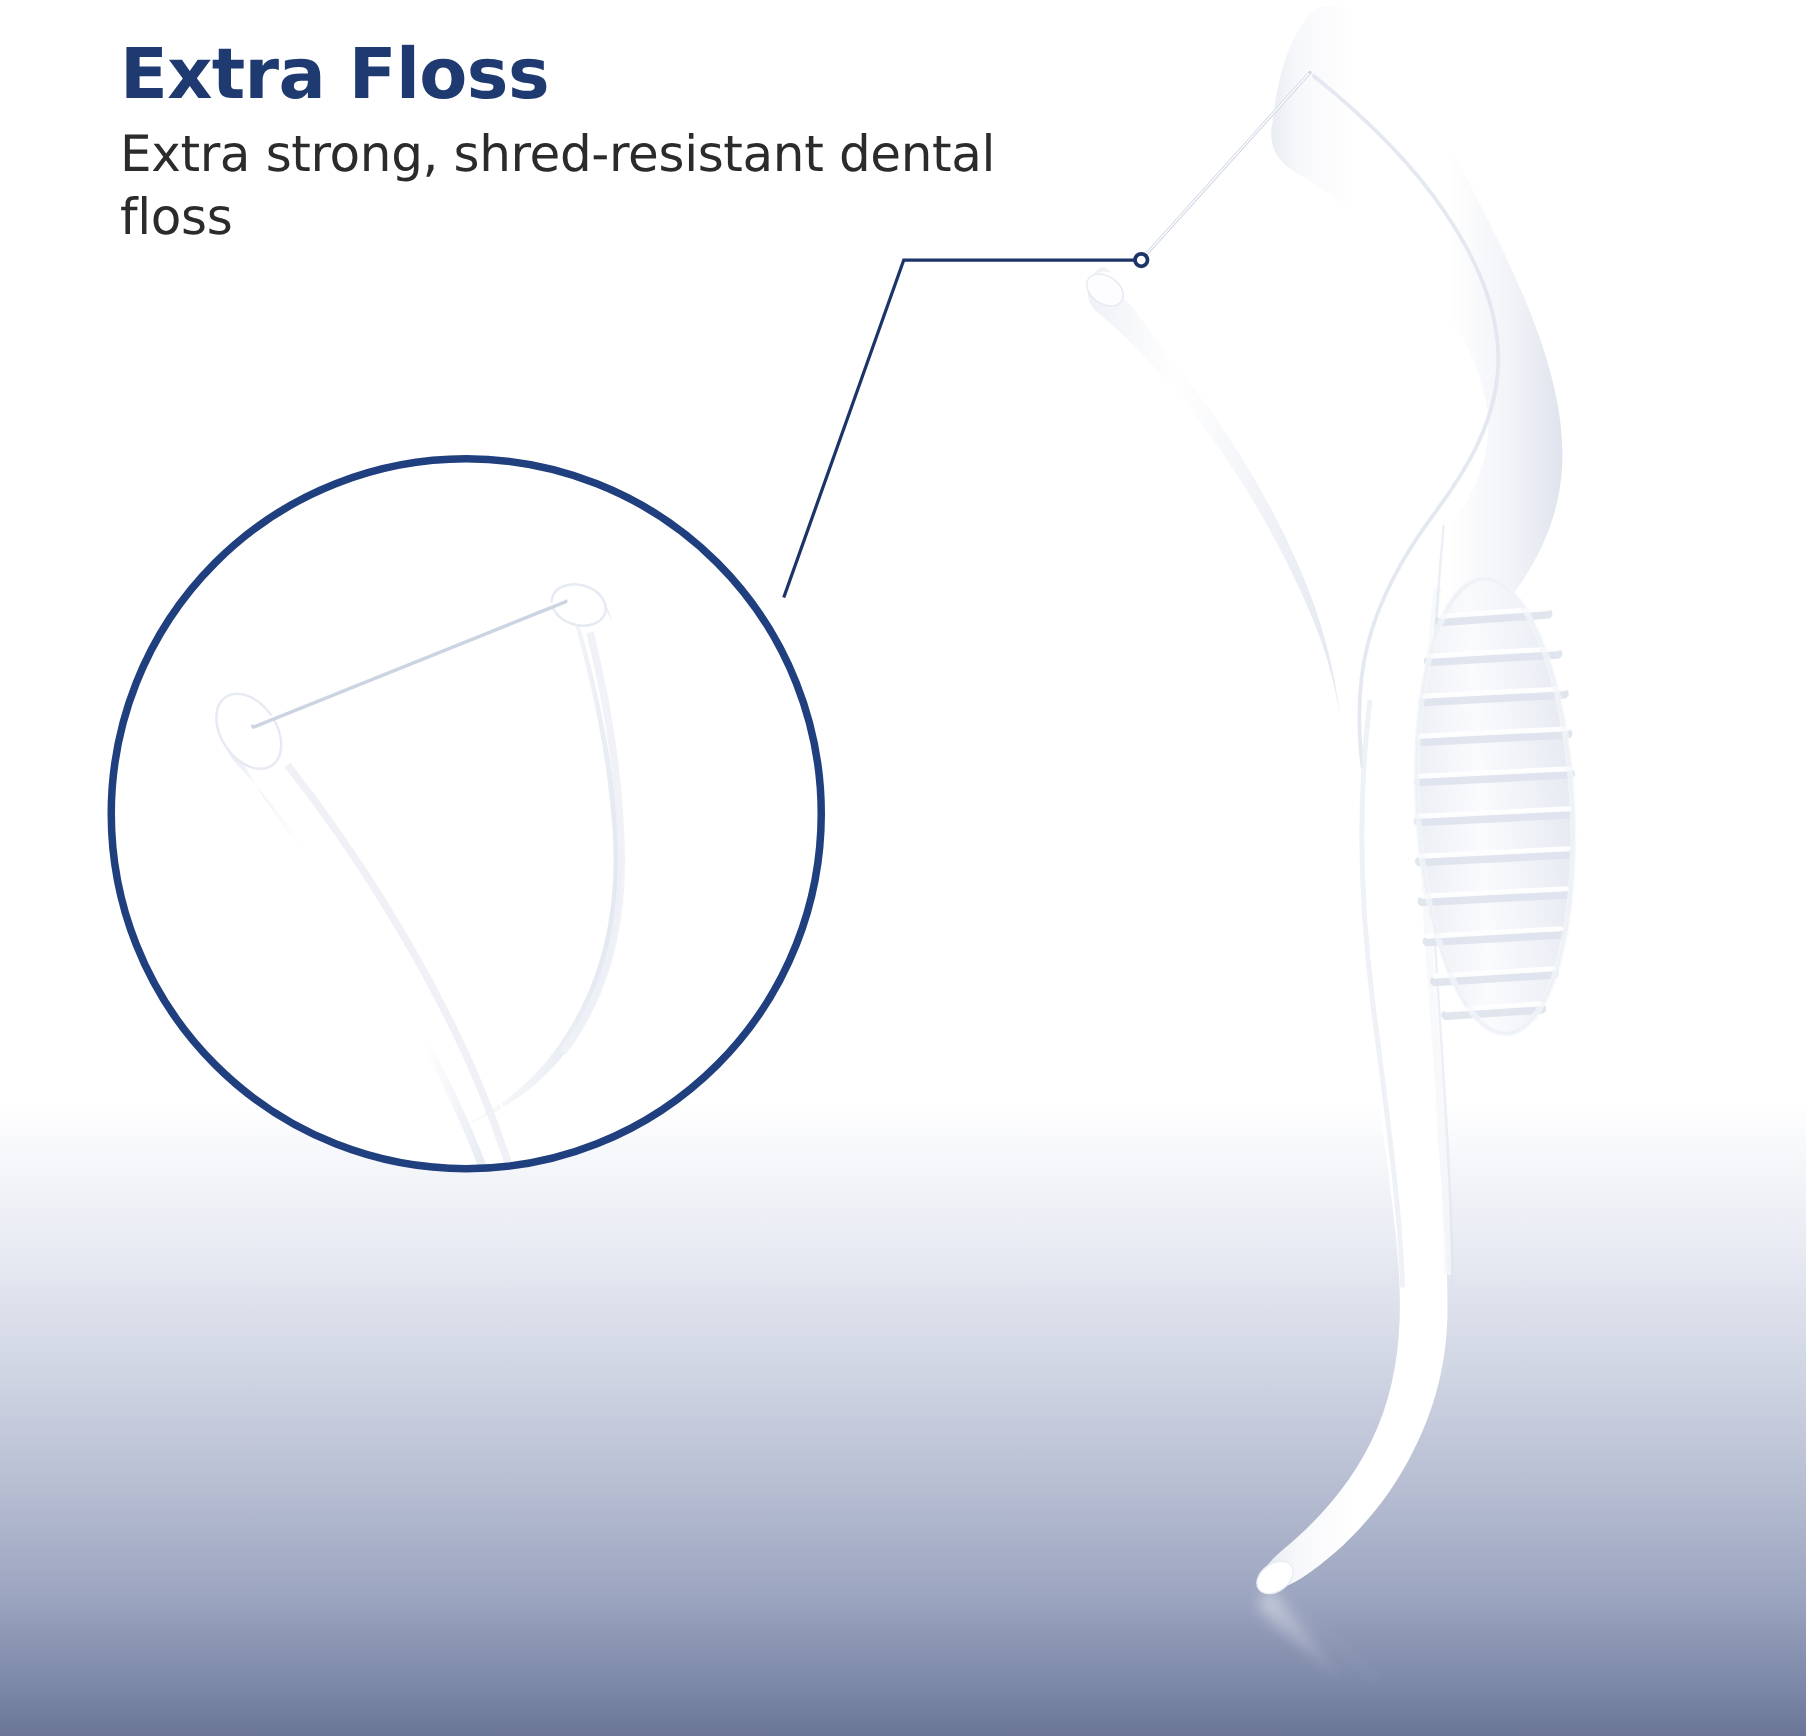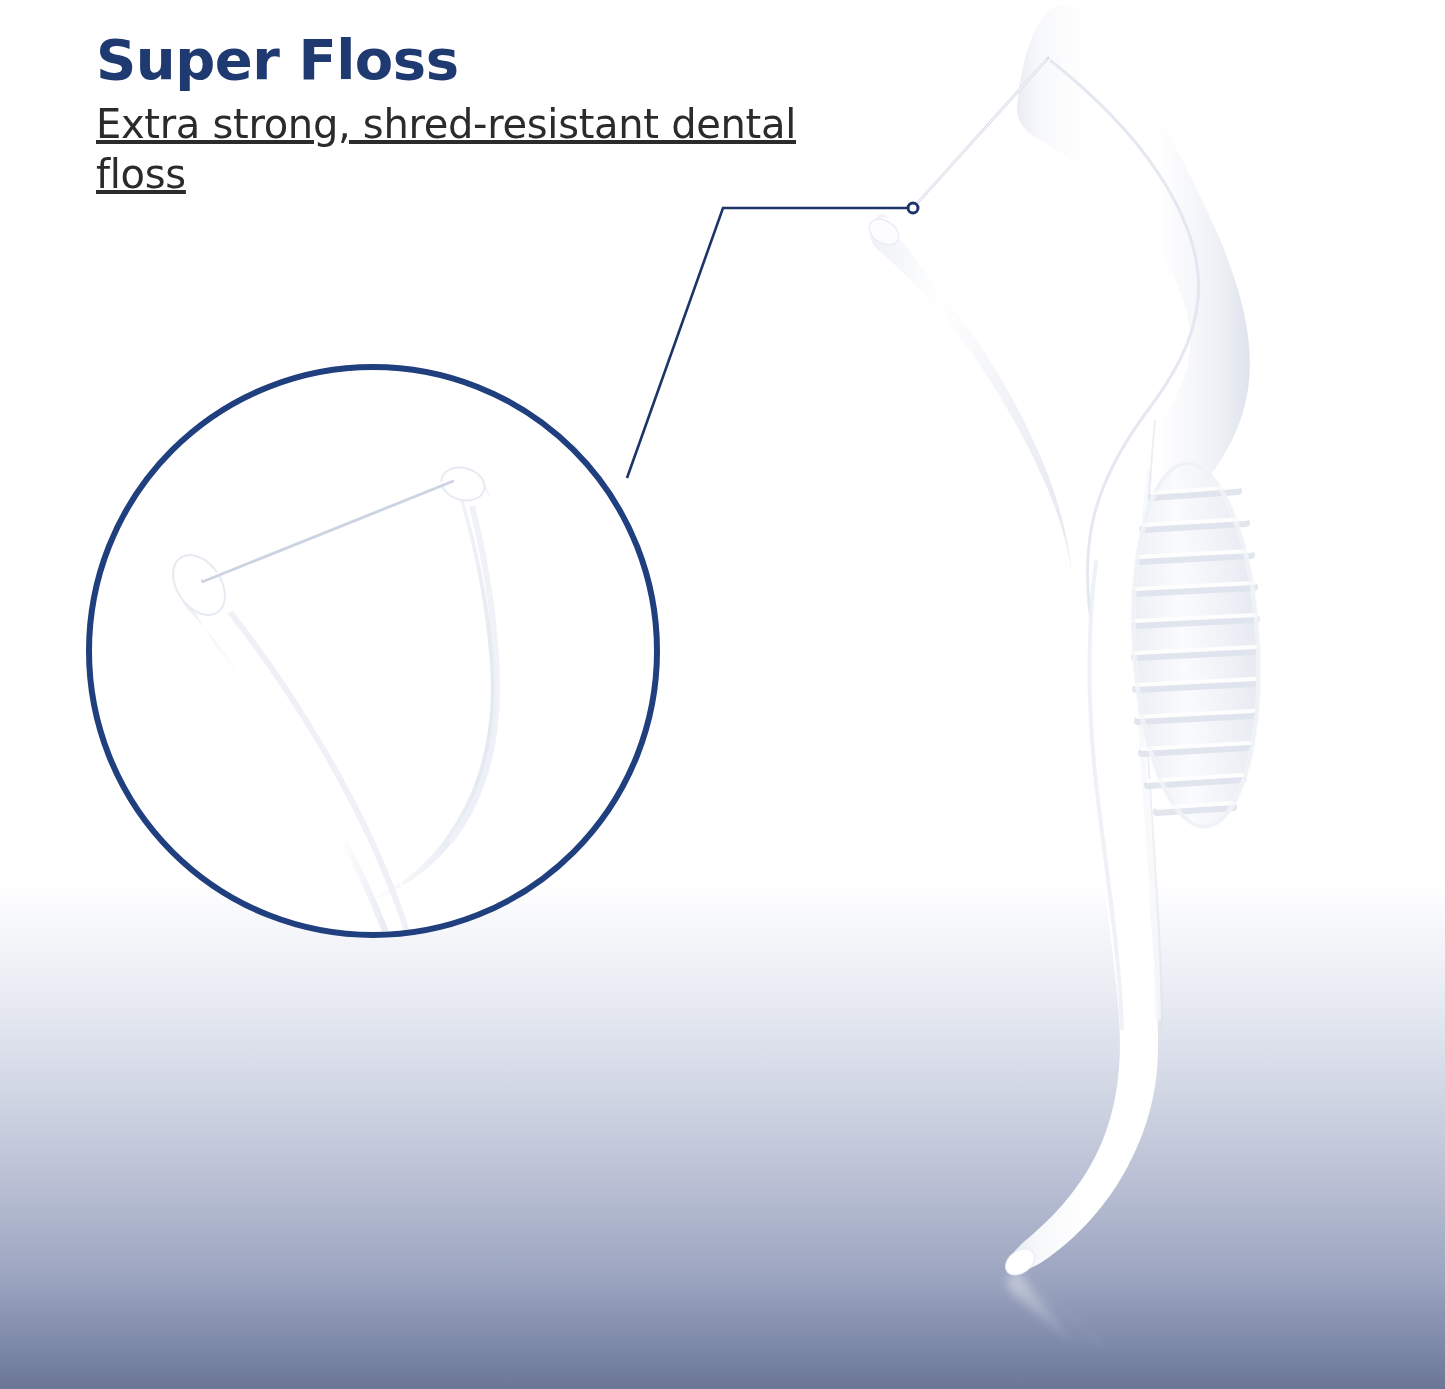--- a/index.html
+++ b/index.html
@@ -58,21 +58,20 @@
   }
   .subhead {
     margin: 10px 0 0 0;
     font-size: 40px;
     line-height: 1.25;
     font-weight: 400;
     letter-spacing: -0.3px;
     color: #2b2b2b;
     max-width: 790px;
     font-family: "DejaVu Sans", "Liberation Sans", sans-serif;
-    text-decoration: underline;
   }
 
   
   .svg-layer {
     position: absolute;
     left: 0;
     top: 0;
     width: 1445px;
     height: 1389px;
     overflow: visible;
@@ -318,17 +317,17 @@
 
     <circle cx="373" cy="651" r="284" fill="none" stroke="#1f3f7e" stroke-width="6"></circle>
   </svg>
 
   <svg class="svg-layer callout-layer" viewBox="0 0 1445 1389">
     <polyline points="913,208 723,208 627,478" fill="none" stroke="#1c3468" stroke-width="2.6" stroke-linejoin="miter"></polyline>
     <circle cx="913" cy="208" r="5" fill="#ffffff" stroke="#1c3468" stroke-width="3"></circle>
   </svg>
 
   <div class="headline-block text-layer">
-    <h1 class="headline">Super Floss</h1>
+    <h1 class="headline">Extra Floss</h1>
     <p class="subhead">Extra strong, shred-resistant dental floss</p>
   </div>
 
 </div>
 
 </body></html>

